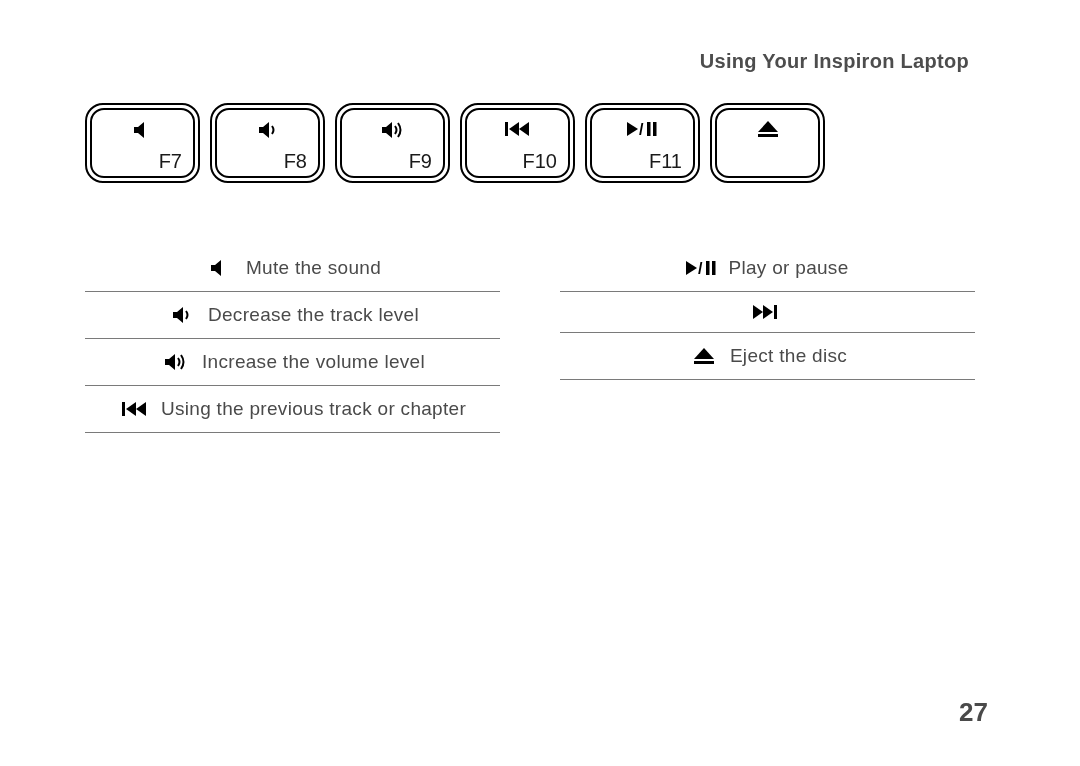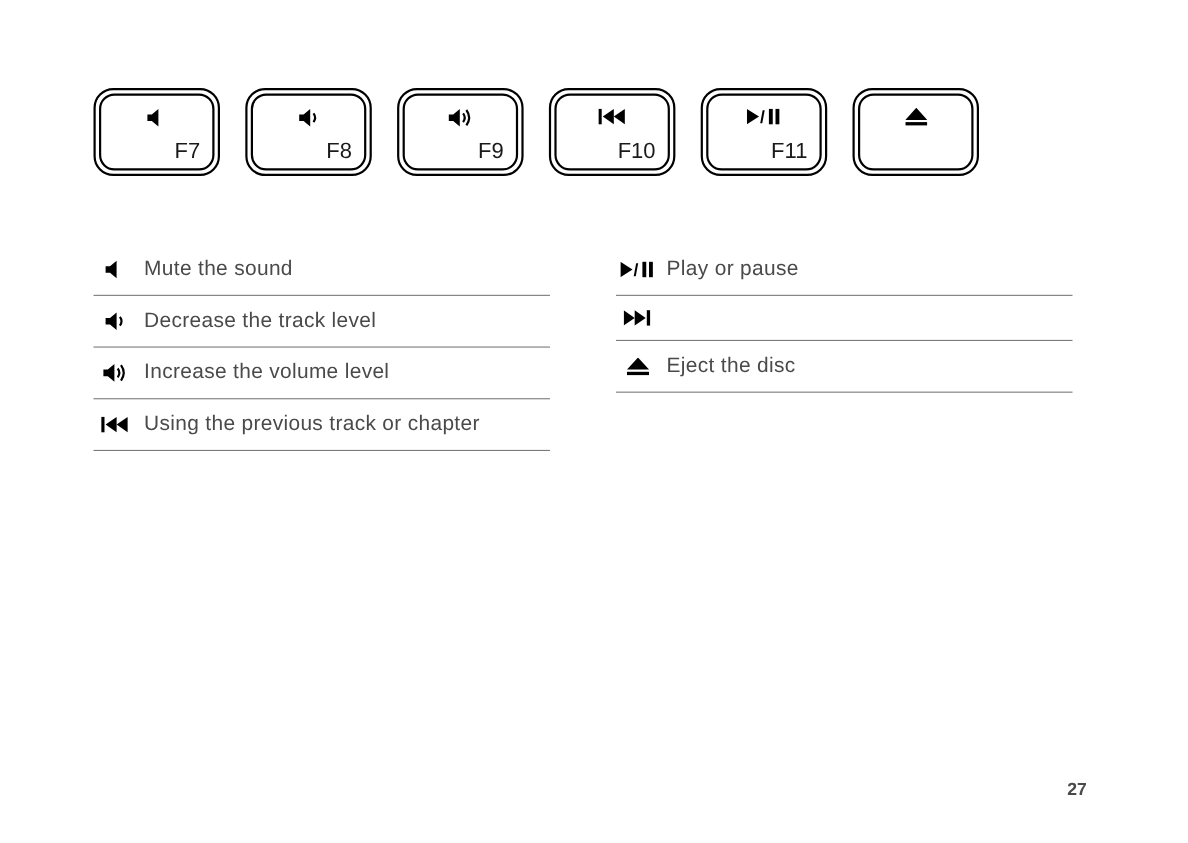--- a/index.html
+++ b/index.html
@@ -19,21 +19,21 @@
     text-align:right;
     font-weight:700;
     font-size:20px;
     color:#4d4d4d;
     letter-spacing:.3px;
     padding-right:6px;
   }
   .keyrow{
     margin-top:30px;
     display:flex;
-    gap:23px;
+    gap:10px;
   }
   .key{
     width:115px;height:80px;
     position:relative;
     box-sizing:border-box;
   }
   .outer{
     position:absolute;inset:0;
     border:2.5px solid #000;
     border-radius:18px;
@@ -60,36 +60,37 @@
     margin-top:62px;
     display:flex;
     gap:60px;
   }
   .col{flex:1}
   .row{
     display:flex;
     align-items:center;
     border-bottom:1px solid #7a7a7a;
     padding:12px 4px 12px 0;
+    justify-content:center;
   }
   .row-icon{
     width:40px;display:flex;justify-content:center;color:#000;
   }
   .row-text{
     font-size:19px;
     color:#4a4a4a;
     letter-spacing:.3px;
     padding-left:6px;
   }
 
   .pagenum{
     position:absolute;
     right:92px;bottom:38px;
     font-weight:700;
-    font-size:16px;
+    font-size:26px;
     color:#4a4a4a;
   }
 
   svg{display:block}
 </style>
 </head>
 <body>
 
 <svg width="0" height="0" style="position:absolute">
   <defs>
@@ -123,20 +124,21 @@
       <rect x="26" y="1" width="3.5" height="14" fill="currentColor"></rect>
     </g>
     <g id="ic-eject">
       <path d="M10 0 L20 11 L0 11 Z" fill="currentColor"></path>
       <rect x="0" y="13" width="20" height="3" fill="currentColor"></rect>
     </g>
   </defs>
 </svg>
 
 <div class="page">
+  <div class="header">Using Your Inspiron Laptop</div>
 
   <div class="keyrow">
     <div class="key">
       <div class="outer"></div>
         <div class="inner"></div>
       <span class="key-icon">
           <svg width="20" height="18">
             <use href="#ic-mute"></use>
           </svg>
         </span>

